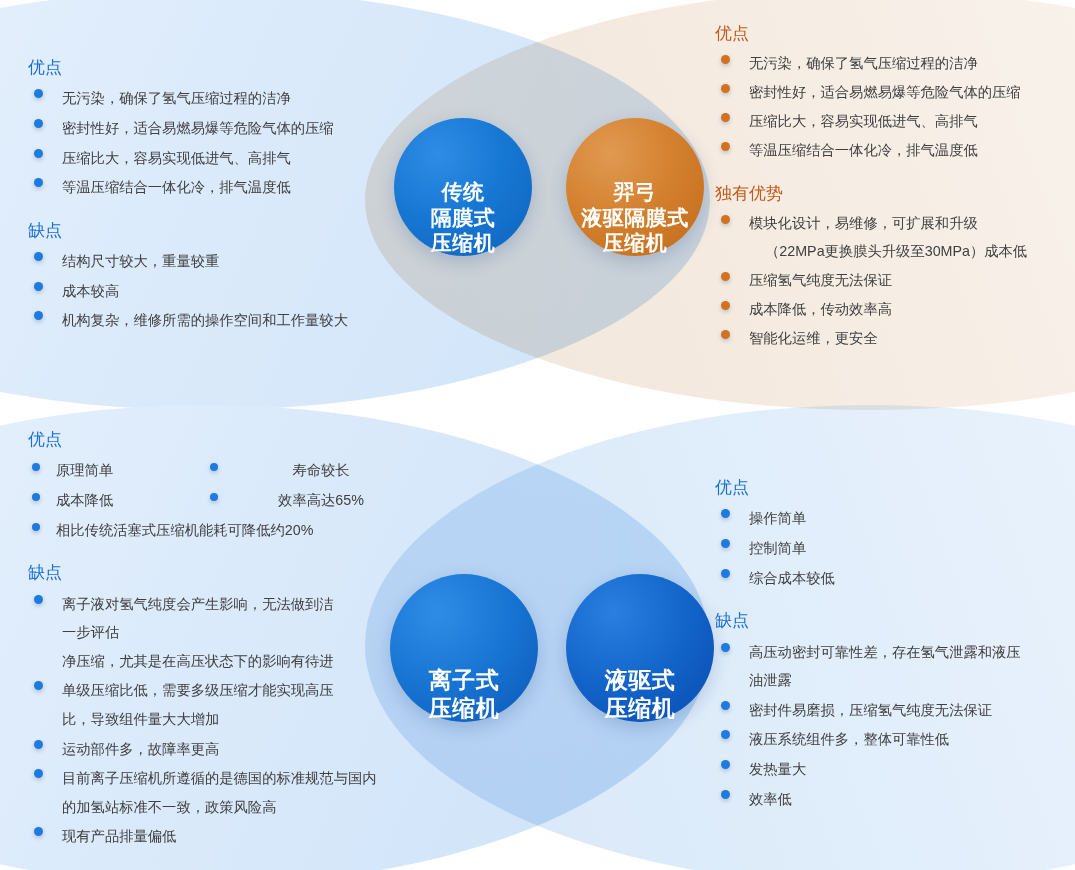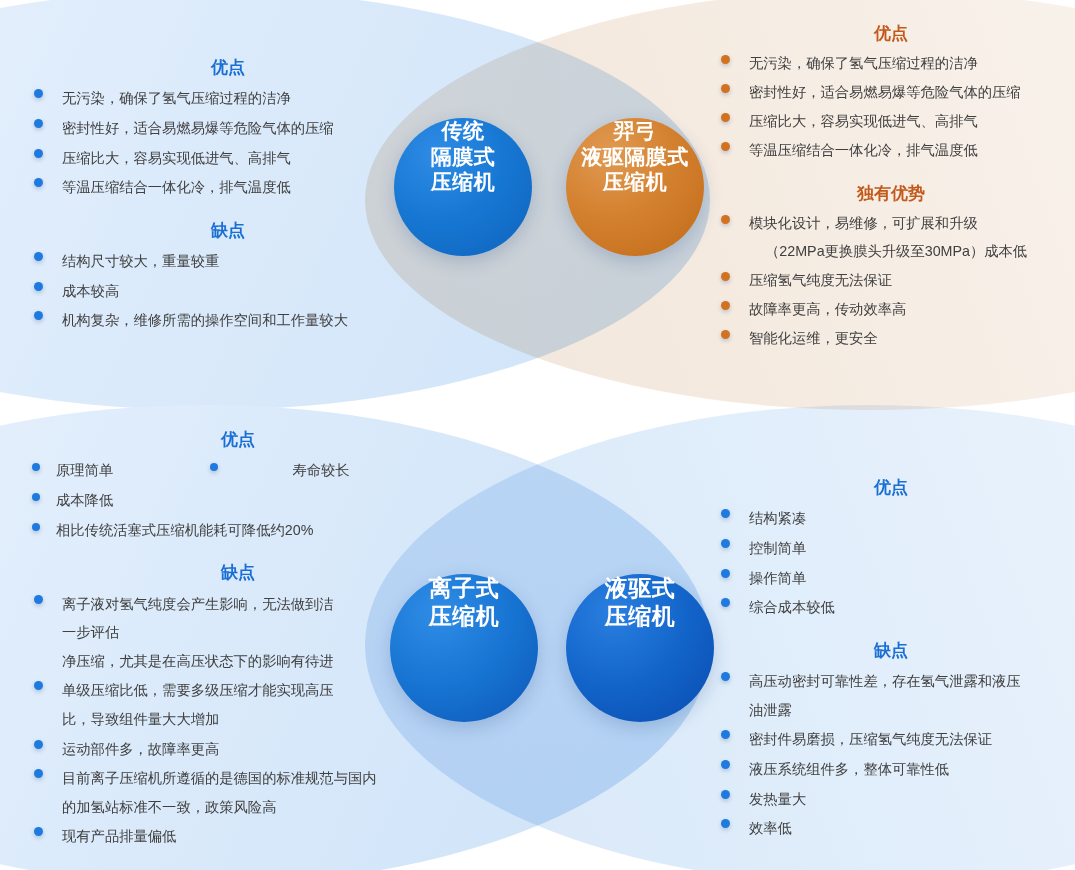--- a/index.html
+++ b/index.html
@@ -32,42 +32,41 @@
   }
   .blob-br{
     left:365px;top:405px;width:1010px;height:480px;
     background:linear-gradient(250deg,#eef5fd 0%,#dfedfb 50%,#d2e4f8 100%);
     mix-blend-mode:multiply;opacity:.9;
   }
 
   
   .core{
     position:absolute;border-radius:50%;
-    display:flex;align-items:flex-start;justify-content:center;text-align:center;
+    display:flex;align-items:flex-end;justify-content:center;text-align:center;
     color:#fff;font-weight:bold;line-height:1.22;
     letter-spacing:.5px;
     box-shadow:0 6px 18px rgba(20,60,120,.20);
   }
   .core span{display:block;white-space:nowrap;}
 
   .core-1{left:394px;top:118px;width:138px;height:138px;font-size:21px;
     background:radial-gradient(circle at 32% 26%,#2f8ce6 0%,#1677d2 48%,#0f63bd 100%);}
   .core-2{left:566px;top:118px;width:138px;height:138px;font-size:21px;
     background:radial-gradient(circle at 32% 26%,#e09a52 0%,#d4812f 45%,#c06a17 100%);}
   .core-3{left:390px;top:574px;width:148px;height:148px;font-size:23px;
     background:radial-gradient(circle at 32% 26%,#2f8ce6 0%,#1774d2 50%,#0d57b8 100%);}
   .core-4{left:566px;top:574px;width:148px;height:148px;font-size:23px;
     background:radial-gradient(circle at 32% 26%,#2a7fe0 0%,#1264c9 50%,#0a4bb0 100%);}
 
   
   .panel{position:absolute;}
   .sec-title{
-    font-size:17px;font-weight:bold;margin:0 0 6px 0;
+    font-size:17px;font-weight:normal;margin:0 0 6px 0;
     line-height:1.2;
-    text-align:center;
   }
   .blue .sec-title{color:#1a6fd4;}
   .orange .sec-title{color:#c25a1c;}
 
   ul.bl{list-style:none;margin:0;padding:0;}
   ul.bl li{
     position:relative;
     padding-left:34px;
     font-size:14.3px;
     color:#404040;
@@ -172,37 +171,38 @@
     </ul>
     <div class="gap"></div>
     <div class="sec-title">独有优势</div>
     <ul class="bl">
       <li>
           <span class="dot"></span>
         <span class="wrapline">模块化设计，易维修，可扩展和升级</span>
         <span class="wrapline indent">（22MPa更换膜头升级至30MPa）成本低</span>
       </li>
       <li><span class="dot"></span><span>压缩氢气纯度无法保证</span></li>
-      <li><span class="dot"></span><span>故障率更高，传动效率高</span></li>
+      <li><span class="dot"></span><span>成本降低，传动效率高</span></li>
       <li><span class="dot"></span><span>智能化运维，更安全</span></li>
     </ul>
   </div>
 
   <div class="panel blue" id="panel-bl">
     <div class="sec-title">优点</div>
     <div class="twocol">
       <div class="c1">
         <ul class="bl tight">
           <li><span class="dot"></span><span>原理简单</span></li>
           <li><span class="dot"></span><span>成本降低</span></li>
         </ul>
       </div>
       <div class="c2">
         <ul class="bl tight">
           <li><span class="dot"></span><span>寿命较长</span></li>
+          <li><span class="dot"></span><span>效率高达65%</span></li>
         </ul>
       </div>
     </div>
     <ul class="bl tight">
       <li><span class="dot"></span><span>相比传统活塞式压缩机能耗可降低约20%</span></li>
     </ul>
     <div class="gap"></div>
     <div class="sec-title">缺点</div>
     <ul class="bl">
       <li>
@@ -222,23 +222,22 @@
         <span class="wrapline">目前离子压缩机所遵循的是德国的标准规范与国内</span>
         <span class="wrapline">的加氢站标准不一致，政策风险高</span>
       </li>
       <li><span class="dot"></span><span>现有产品排量偏低</span></li>
     </ul>
   </div>
 
   <div class="panel blue" id="panel-br">
     <div class="sec-title">优点</div>
     <ul class="bl">
-      <li><span class="dot"></span><span>结构紧凑</span></li>
+      <li><span class="dot"></span><span>操作简单</span></li>
       <li><span class="dot"></span><span>控制简单</span></li>
-      <li><span class="dot"></span><span>操作简单</span></li>
       <li><span class="dot"></span><span>综合成本较低</span></li>
     </ul>
     <div class="gap"></div>
     <div class="sec-title">缺点</div>
     <ul class="bl">
       <li>
           <span class="dot"></span>
         <span class="wrapline">高压动密封可靠性差，存在氢气泄露和液压</span>
         <span class="wrapline">油泄露</span>
       </li>

